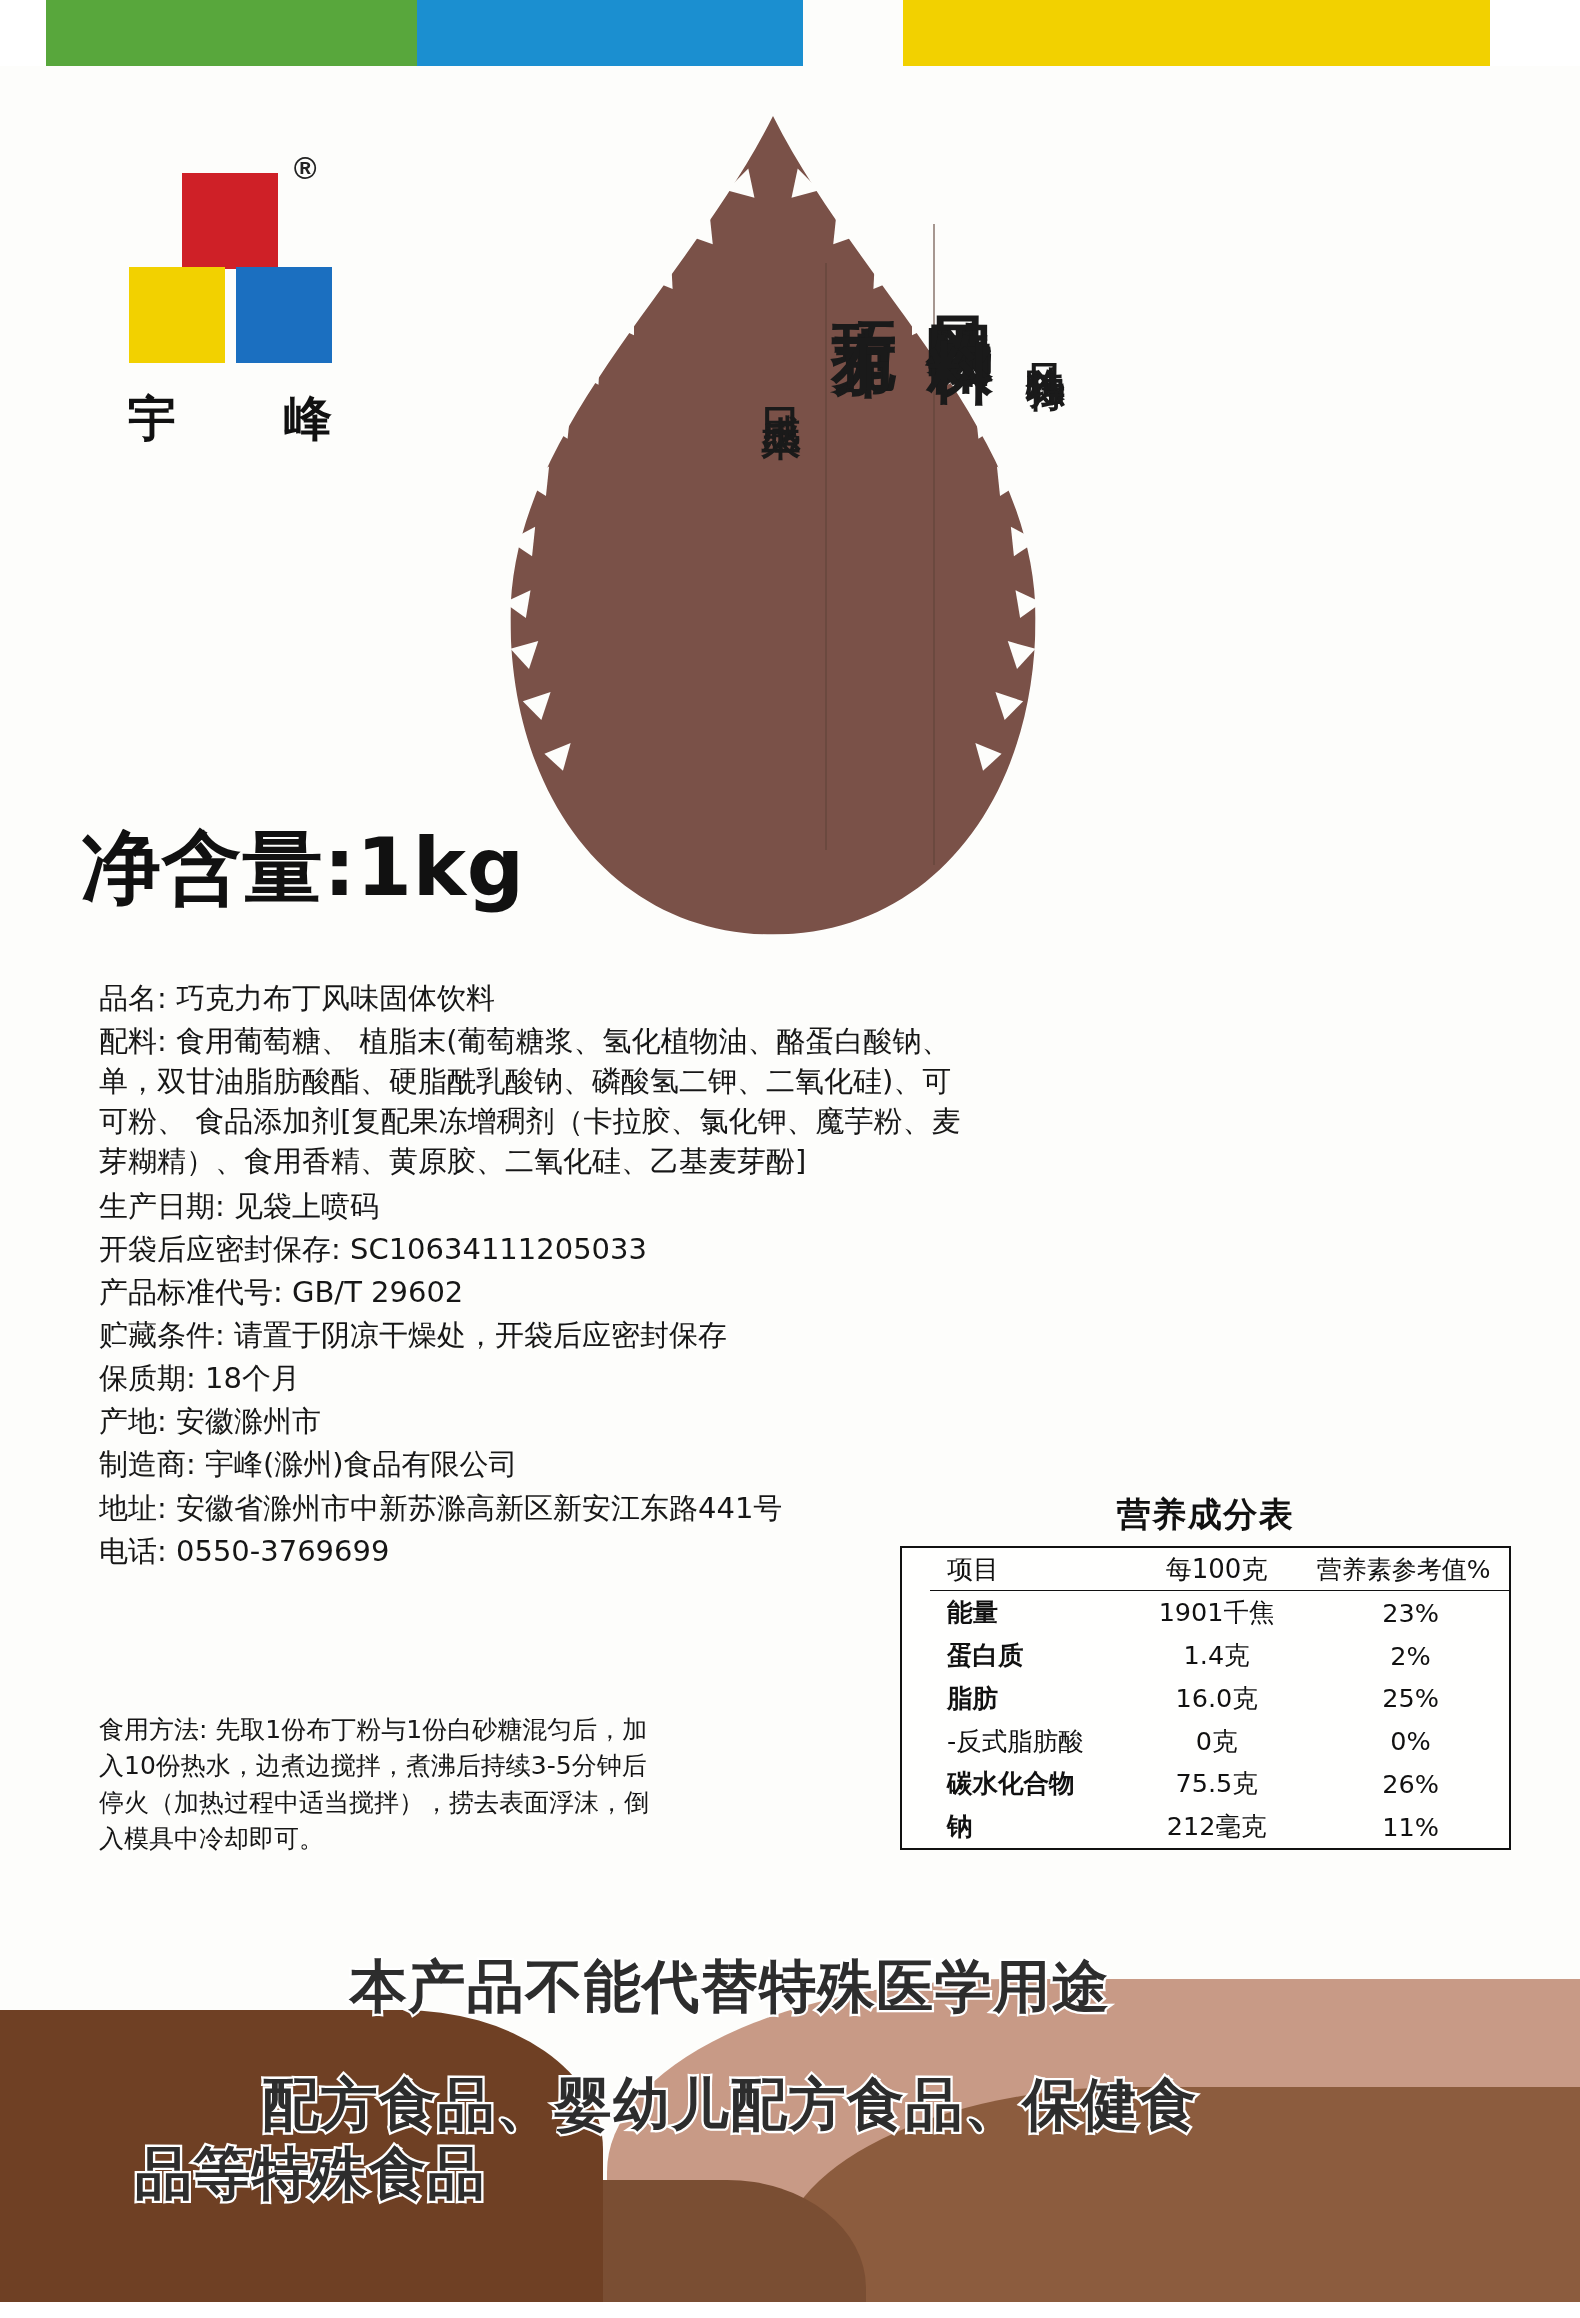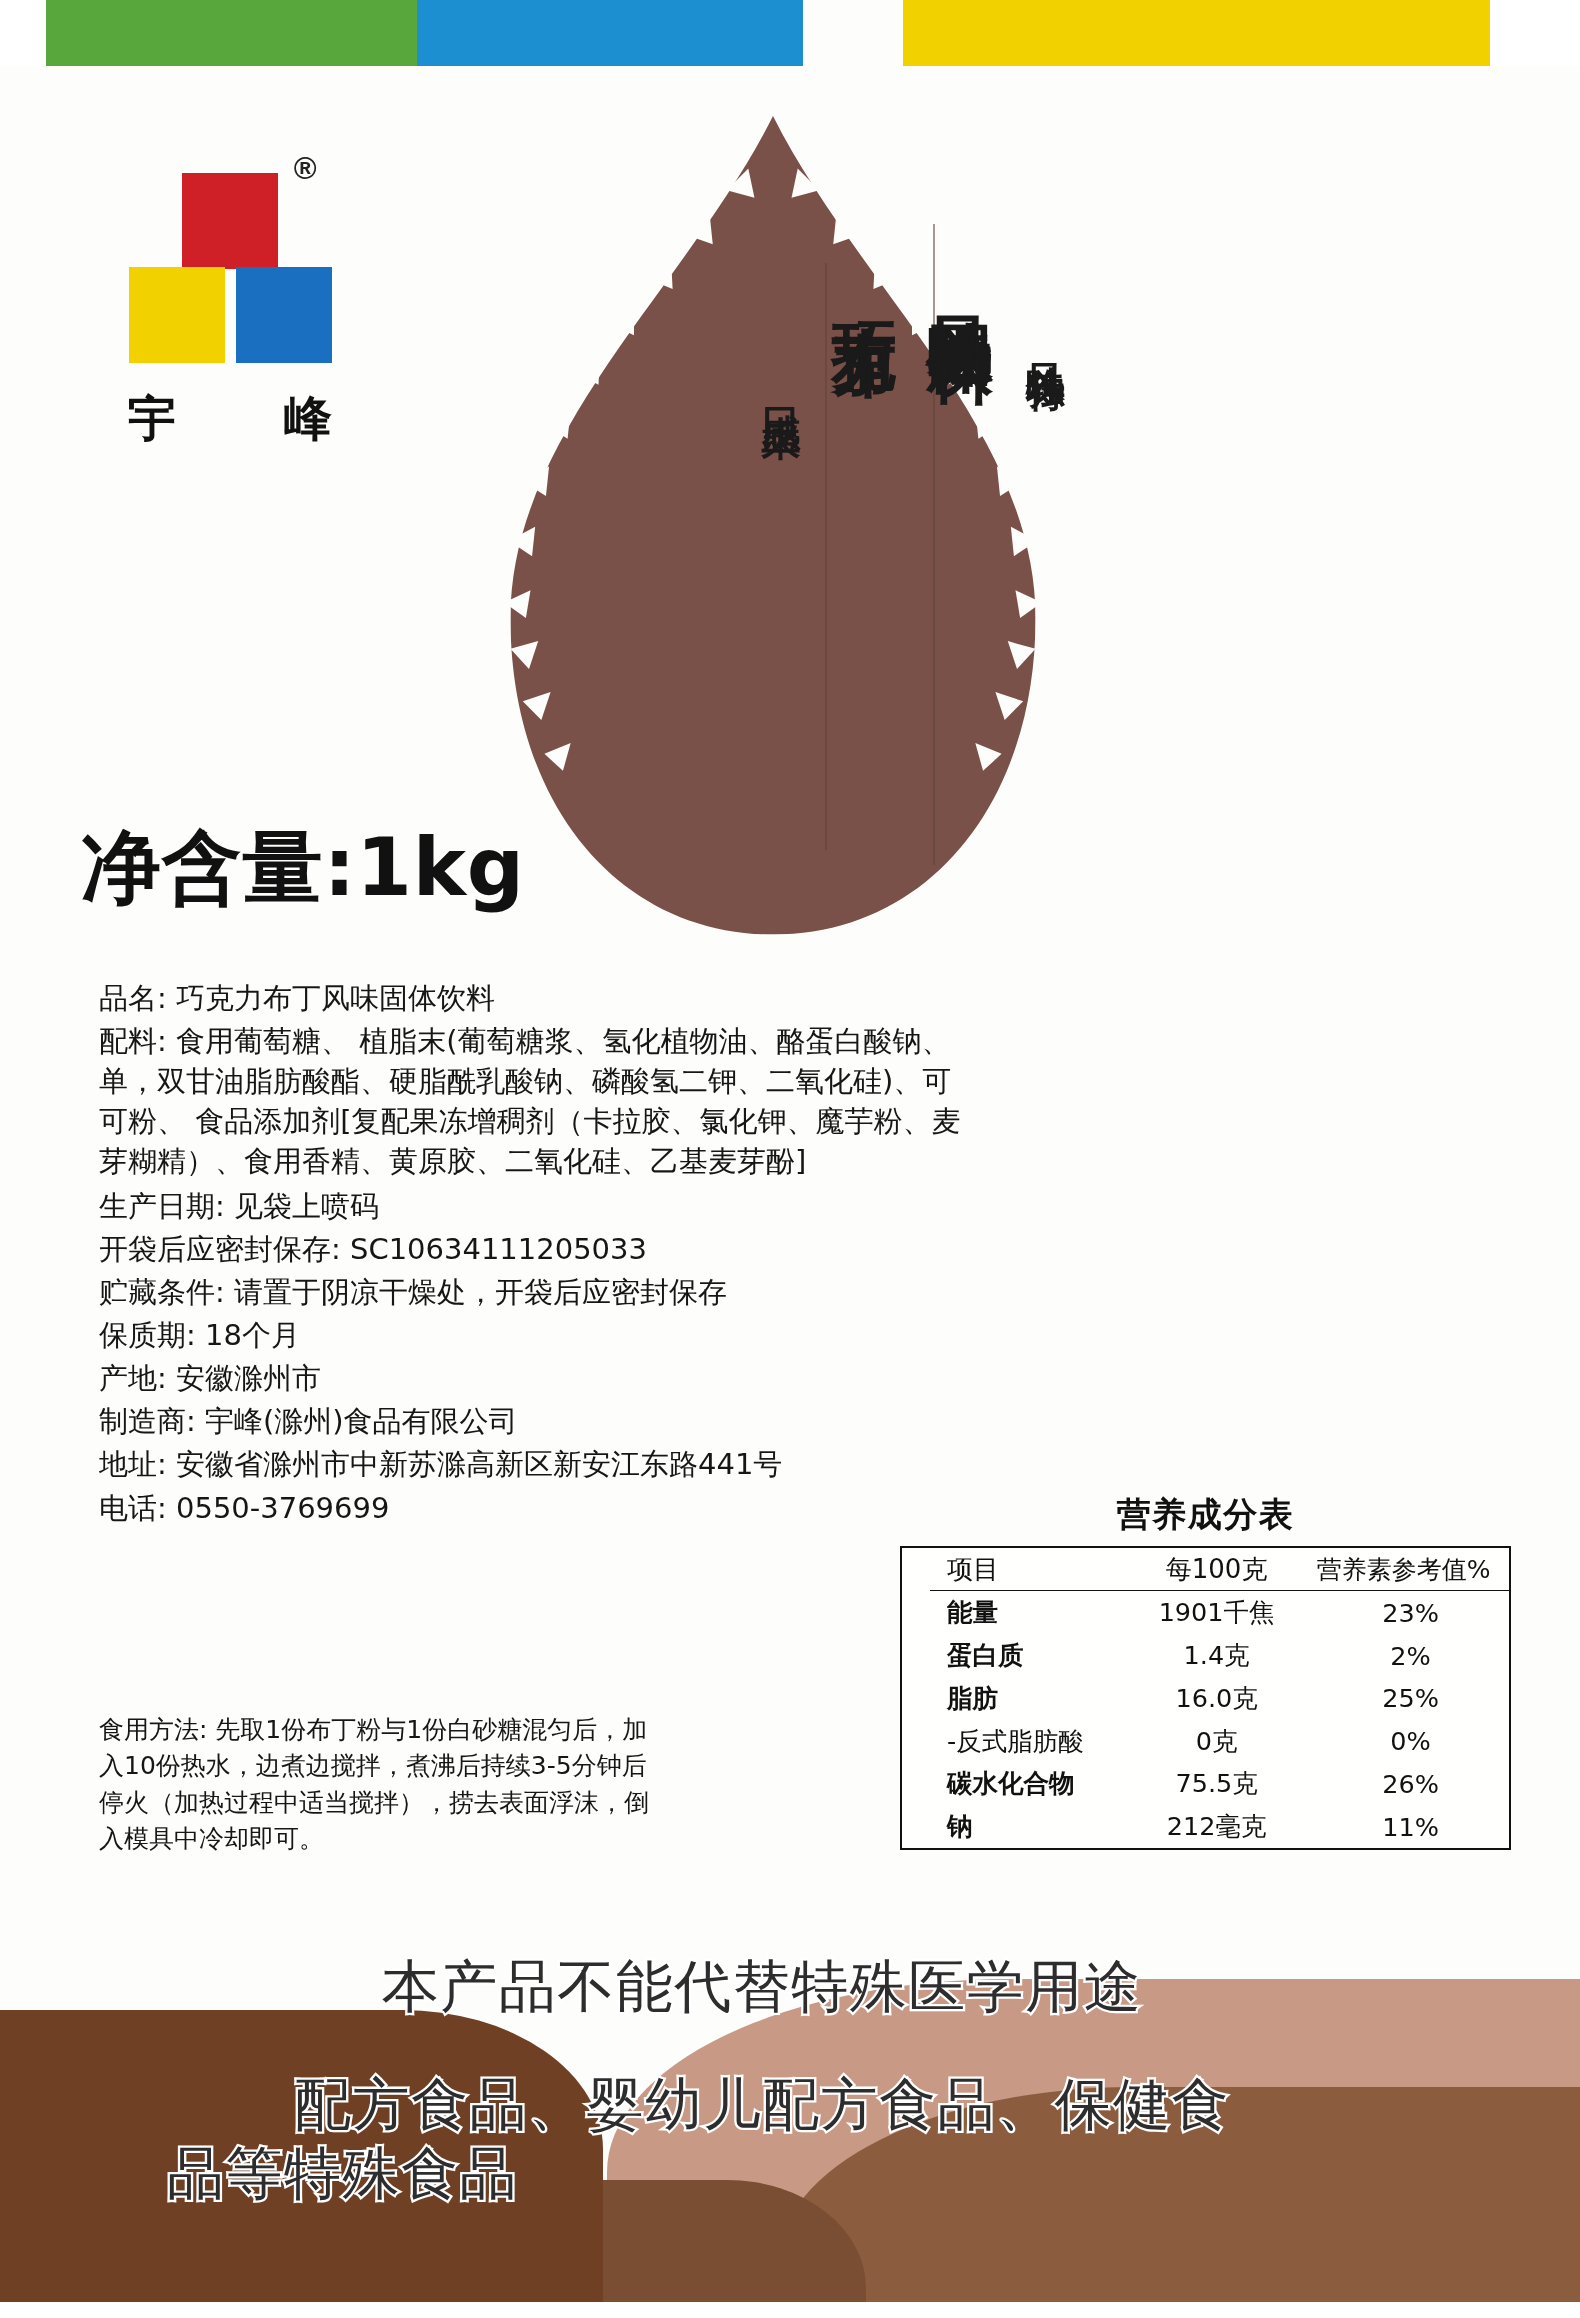--- a/index.html
+++ b/index.html
@@ -123,28 +123,27 @@
   table.nt td.c1{text-align:left;padding-left:17px;}
   table.nt td.c2{text-align:center;}
   table.nt td.c3{text-align:center;}
   table.nt td.bold{font-weight:bold;}
 
   
   .warn{
     position:absolute;left:0;top:1952px;width:1460px;
     text-align:center;
     font-family:"DejaVu Sans",sans-serif;
-    font-weight:normal;
+    font-weight:bold;
     font-size:57px;
     line-height:1.22;
     color:#2d2d2d;
     -webkit-text-stroke:4.6px #ffffff;
     paint-order:stroke fill;
     letter-spacing:1.5px;
-    padding-left:32px;
   }
   .warn .l1{display:block;}
   .warn .l2{display:block;margin-top:48px;}
   .warn .l3{display:block;text-align:left;padding-left:135px;}
 </style>
 </head>
 <body>
 
 <div id="package">
 
@@ -237,20 +236,21 @@
     </div>
   </div>
 
   <div class="net-weight">净含量:1kg</div>
 
   <div class="info">
     <div class="row">品名: 巧克力布丁风味固体饮料</div>
     <div class="row ing">配料: 食用葡萄糖、 植脂末(葡萄糖浆、氢化植物油、酪蛋白酸钠、单，双甘油脂肪酸酯、硬脂酰乳酸钠、磷酸氢二钾、二氧化硅)、可可粉、 食品添加剂[复配果冻增稠剂（卡拉胶、氯化钾、魔芋粉、麦芽糊精）、食用香精、黄原胶、二氧化硅、乙基麦芽酚]</div>
     <div class="row">生产日期: 见袋上喷码</div>
     <div class="row">开袋后应密封保存: SC10634111205033</div>
+    <div class="row">产品标准代号: GB/T 29602</div>
     <div class="row">贮藏条件: 请置于阴凉干燥处，开袋后应密封保存</div>
     <div class="row">保质期: 18个月</div>
     <div class="row">产地: 安徽滁州市</div>
     <div class="row">制造商: 宇峰(滁州)食品有限公司</div>
     <div class="row">地址: 安徽省滁州市中新苏滁高新区新安江东路441号</div>
     <div class="row">电话: 0550-3769699</div>
   </div>
 
   <div class="usage">食用方法: 先取1份布丁粉与1份白砂糖混匀后，加入10份热水，边煮边搅拌，煮沸后持续3-5分钟后停火（加热过程中适当搅拌），捞去表面浮沫，倒入模具中冷却即可。</div>
 

